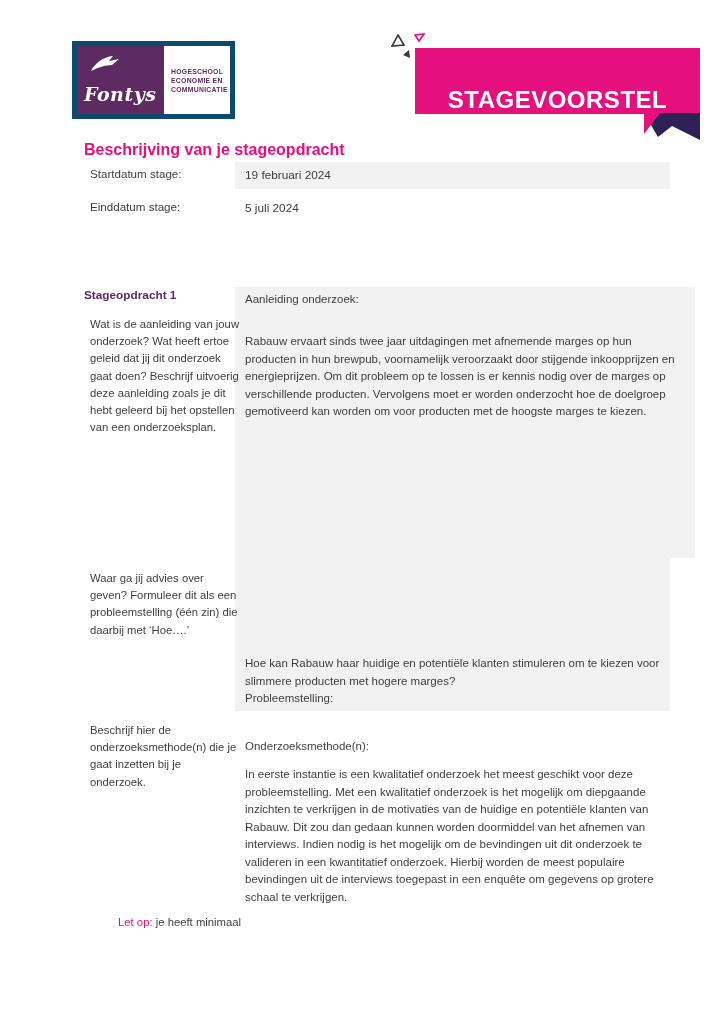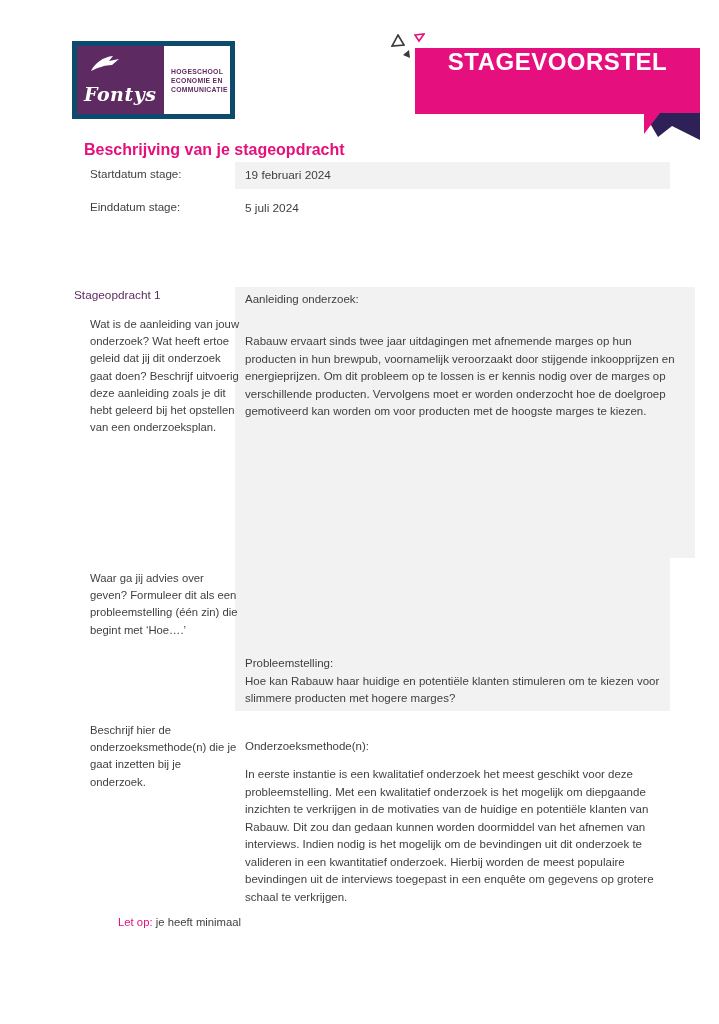--- a/index.html
+++ b/index.html
@@ -17,21 +17,21 @@
     position:absolute;left:7px;bottom:9px;color:#ffffff;
     font-family:"DejaVu Serif", serif;font-style:italic;font-weight:bold;
     font-size:19px;letter-spacing:0.5px;
   }
   .logo-white{flex:1;background:#ffffff;display:flex;flex-direction:column;justify-content:center;padding-left:7px;}
   .logo-line{color:#5e2a62;font-weight:bold;font-size:6.8px;line-height:9px;letter-spacing:0.3px;}
 
   
   .banner{
     left:415px;top:48px;width:285px;height:66px;background:#e5107d;
-    display:flex;align-items:flex-start;justify-content:center;
+    display:flex;align-items:flex-end;justify-content:center;
   }
   .banner-title{color:#ffffff;font-weight:bold;font-size:24px;letter-spacing:0.5px;}
   .deco1{left:391px;top:34px;}
   .deco2{left:414px;top:33px;}
   .deco3{left:403px;top:50px;}
   .fold{left:644px;top:113px;}
 
   
   .heading{left:84px;top:141px;color:#e5107d;font-weight:bold;font-size:16px;}
 
@@ -42,21 +42,21 @@
   .row1-label{top:167px;}
   .row1-value{left:245px;top:168px;font-size:11.8px;}
   .row2-label{top:200px;}
   .row2-value{left:245px;top:201px;font-size:11.8px;}
 
   
   .gray-a{left:235px;top:287px;width:460px;height:271px;}
   .gray-b{left:235px;top:558px;width:435px;height:153px;}
 
   
-  .sec-title{left:74px;top:288px;color:#5e2a62;font-weight:normal;font-size:11.8px;}
+  .sec-title{left:84px;top:288px;color:#5e2a62;font-weight:bold;font-size:11.8px;}
   .q{left:90px;width:150px;font-size:11.3px;line-height:17.2px;color:#3f3f3f;}
   .q1{top:316px;}
   .q2{top:570px;}
   .q3{top:722px;}
   .note{left:90px;top:916px;font-size:11.3px;}
   .note-label{color:#e5107d;padding-left:28px;}
 
   
   .a{left:245px;width:432px;font-size:11.5px;line-height:17.5px;color:#3f3f3f;}
   .a-label1{top:291px;}
@@ -108,30 +108,30 @@
 
 <div class="abs row-label row2-label">Einddatum stage:</div>
 <div class="abs row2-value">5 juli 2024</div>
 
 <div class="abs gray gray-a"></div>
 <div class="abs gray gray-b"></div>
 
 <div class="abs sec-title">Stageopdracht 1</div>
 
 <div class="abs q q1">Wat is de aanleiding van jouw onderzoek? Wat heeft ertoe geleid dat jij dit onderzoek gaat doen? Beschrijf uitvoerig deze aanleiding zoals je dit hebt geleerd bij het opstellen van een onderzoeksplan.</div>
-<div class="abs q q2">Waar ga jij advies over geven? Formuleer dit als een probleemstelling (één zin) die begint met ‘Hoe….’</div>
+<div class="abs q q2">Waar ga jij advies over geven? Formuleer dit als een probleemstelling (één zin) die daarbij met ‘Hoe….’</div>
 <div class="abs q q3">
   <div>Beschrijf hier de onderzoeksmethode(n) die je gaat inzetten bij je onderzoek.</div>
 </div>
 <div class="abs note">
   <span class="note-label">Let op:</span><span> je heeft minimaal</span>
 </div>
 
 <div class="abs a a-label1">Aanleiding onderzoek:</div>
 <div class="abs a a-par1">Rabauw ervaart sinds twee jaar uitdagingen met afnemende marges op hun producten in hun brewpub, voornamelijk veroorzaakt door stijgende inkoopprijzen en energieprijzen. Om dit probleem op te lossen is er kennis nodig over de marges op verschillende producten. Vervolgens moet er worden onderzocht hoe de doelgroep gemotiveerd kan worden om voor producten met de hoogste marges te kiezen.</div>
 
 <div class="abs a a-prob">
+  <div>Hoe kan Rabauw haar huidige en potentiële klanten stimuleren om te kiezen voor slimmere producten met hogere marges?</div>
   <div>Probleemstelling:</div>
-  <div>Hoe kan Rabauw haar huidige en potentiële klanten stimuleren om te kiezen voor slimmere producten met hogere marges?</div>
 </div>
 
 <div class="abs a a-label3">Onderzoeksmethode(n):</div>
 <div class="abs a a-par3">In eerste instantie is een kwalitatief onderzoek het meest geschikt voor deze probleemstelling. Met een kwalitatief onderzoek is het mogelijk om diepgaande inzichten te verkrijgen in de motivaties van de huidige en potentiële klanten van Rabauw. Dit zou dan gedaan kunnen worden doormiddel van het afnemen van interviews. Indien nodig is het mogelijk om de bevindingen uit dit onderzoek te valideren in een kwantitatief onderzoek. Hierbij worden de meest populaire bevindingen uit de interviews toegepast in een enquête om gegevens op grotere schaal te verkrijgen.</div>
 
 </body></html>

